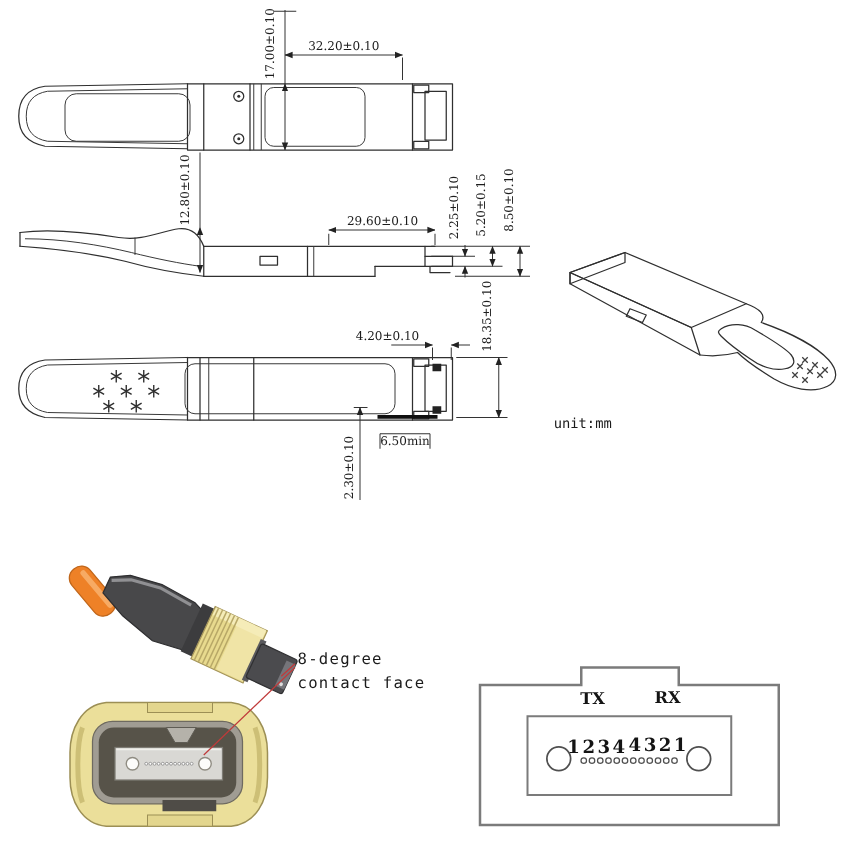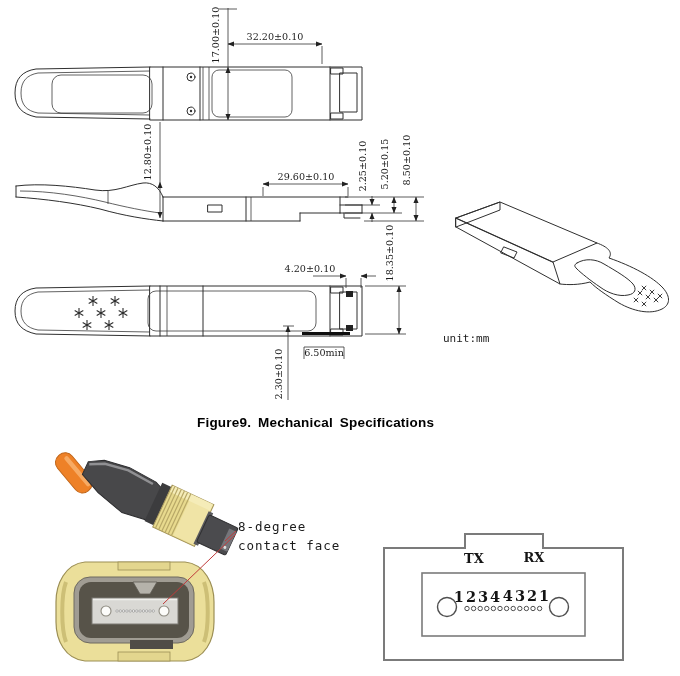--- a/index.html
+++ b/index.html
@@ -257,15 +257,14 @@
       <circle cx="506.6" cy="608.5" r="2.2"></circle>
           <circle cx="513.2" cy="608.5" r="2.2"></circle>
           <circle cx="519.8" cy="608.5" r="2.2"></circle>
       <circle cx="526.4" cy="608.5" r="2.2"></circle>
           <circle cx="533" cy="608.5" r="2.2"></circle>
           <circle cx="539.6" cy="608.5" r="2.2"></circle>
     </g>
   </g>
 </svg>
 
-<div class="caption">Figure9. Mechanical Specifications</div>
 
 </div>
 
 </body></html>

